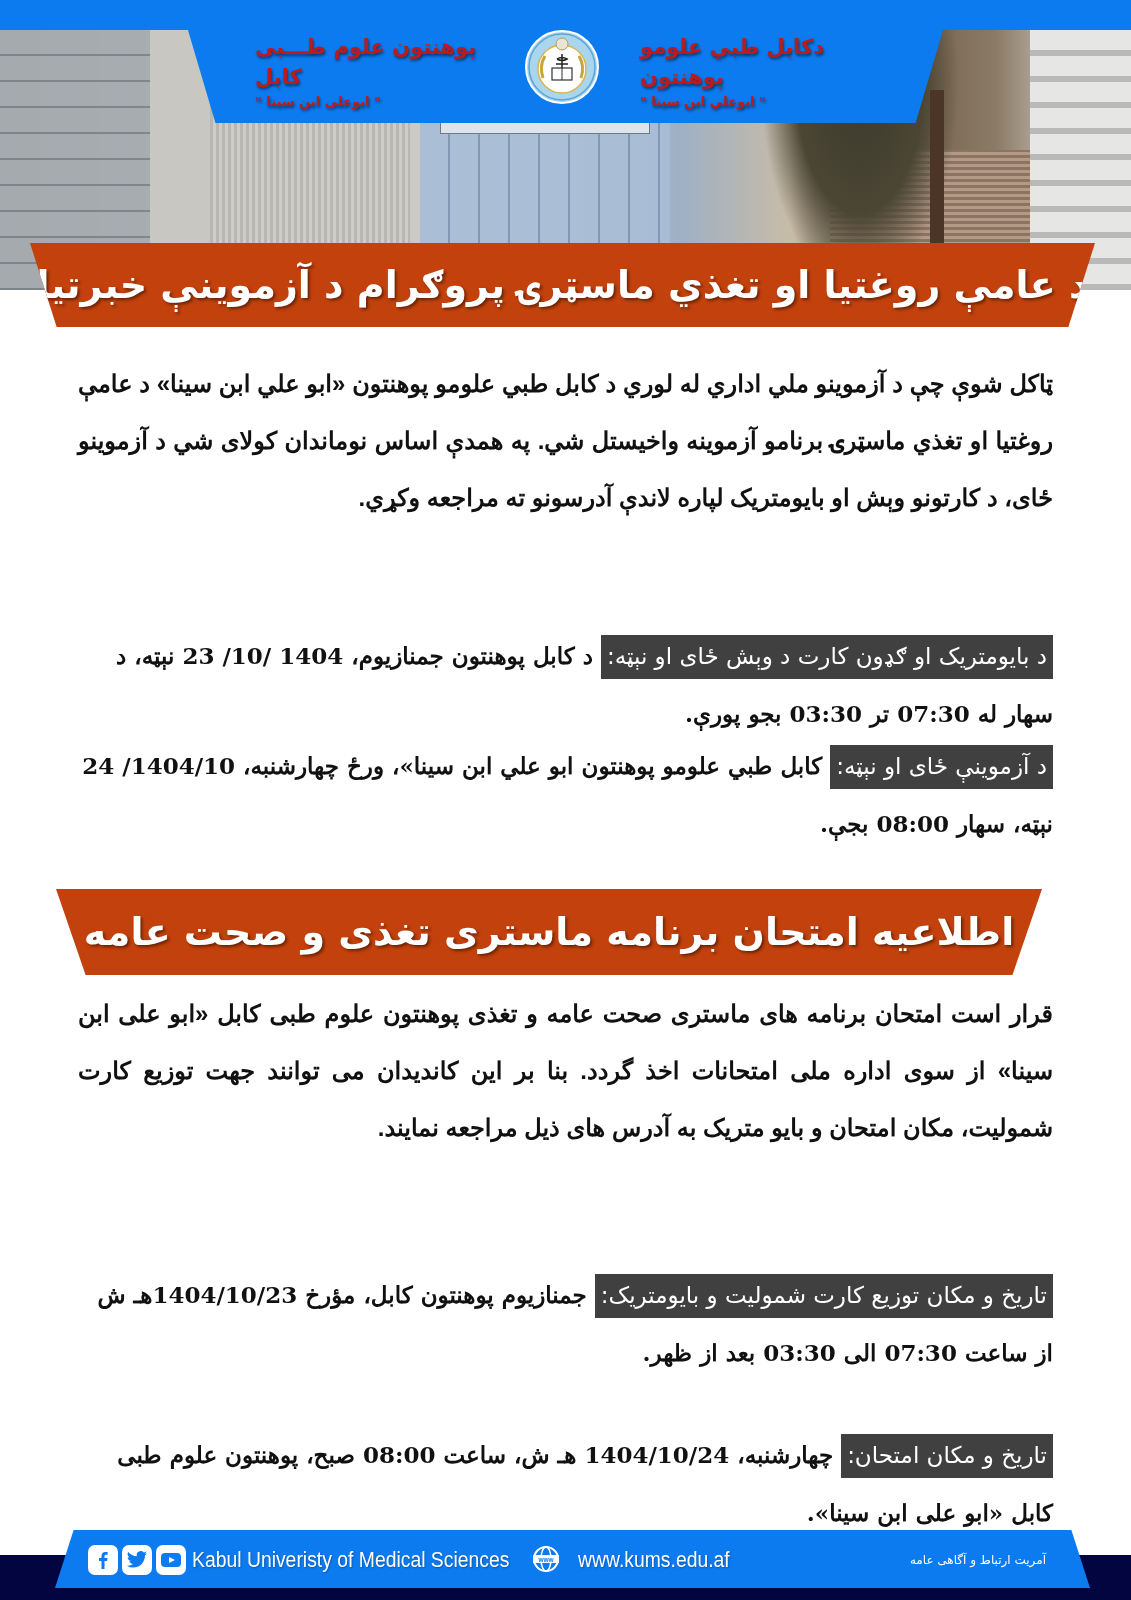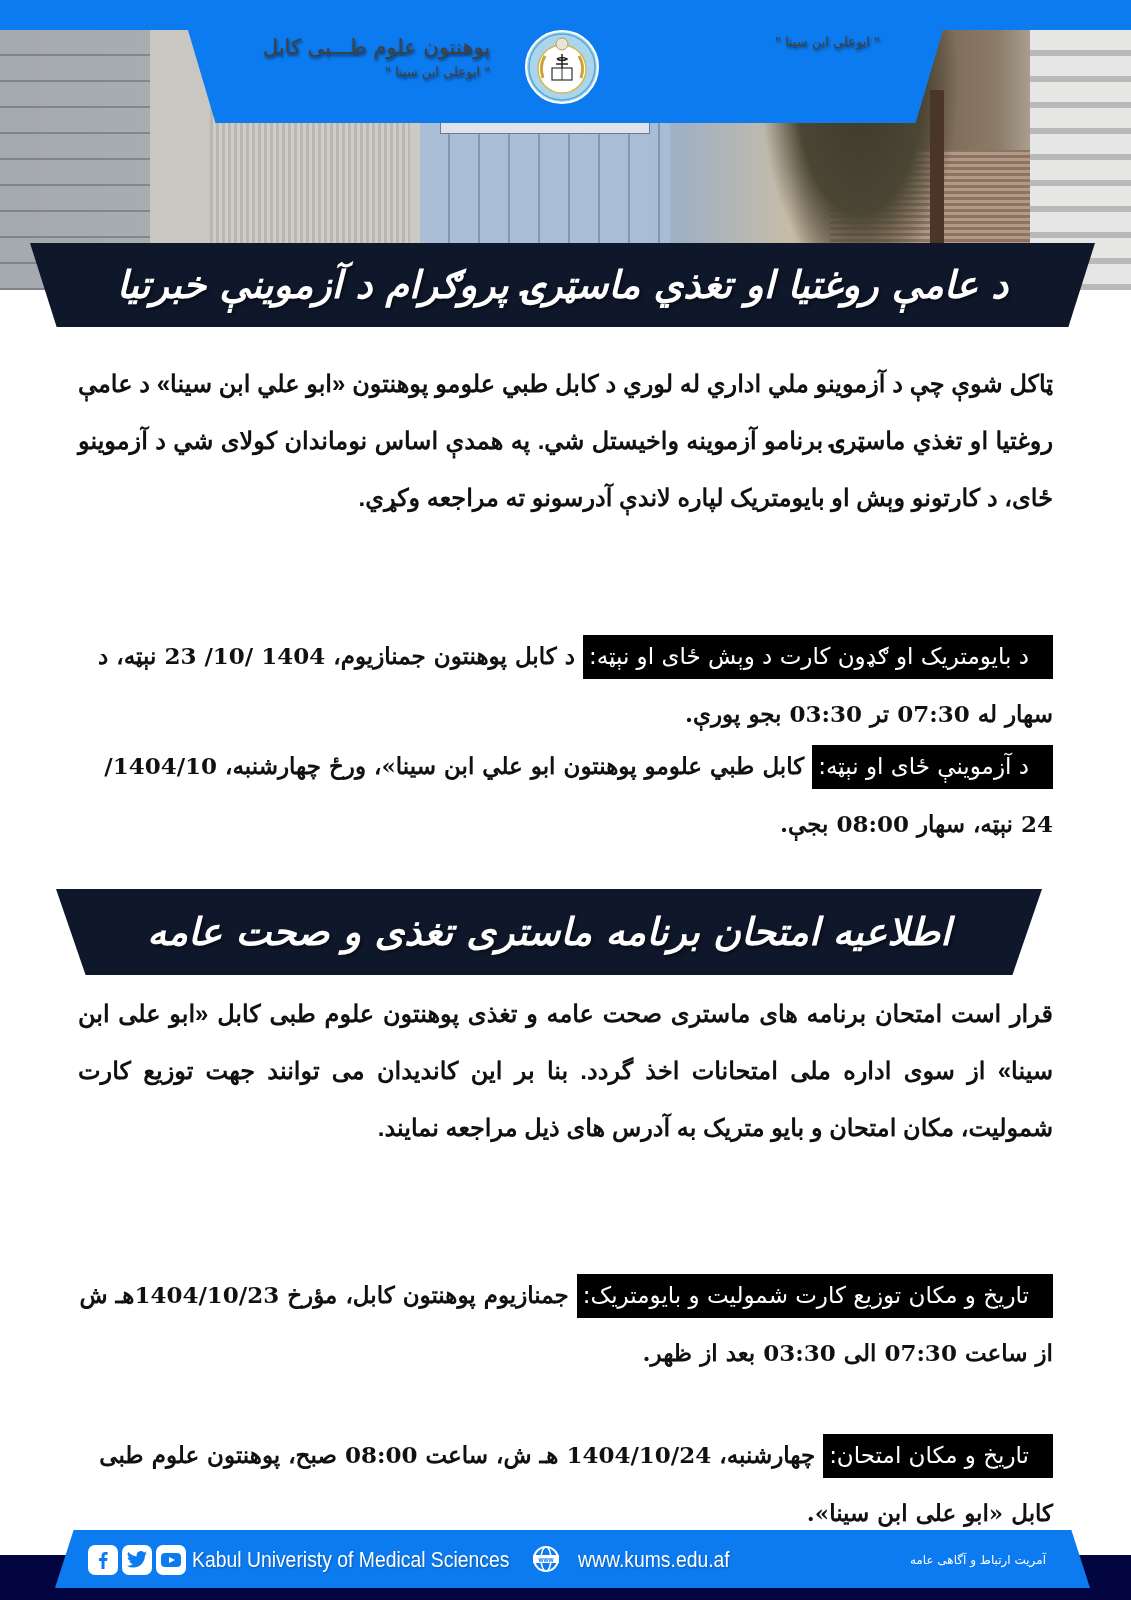--- a/index.html
+++ b/index.html
@@ -27,49 +27,49 @@
     .hero .trunk { position: absolute; left: 930px; top: 60px; width: 14px; height: 200px; background: #4a3526; }
     .hero .building-right { position: absolute; left: 1030px; top: 0; width: 101px; height: 260px;
       background: repeating-linear-gradient(0deg, #b9b9b9 0 6px, #e6e6e4 6px 26px); }
     .hero .brick { position: absolute; left: 830px; top: 120px; width: 200px; height: 140px;
       background: repeating-linear-gradient(0deg, #8c7463 0 3px, #b49a86 3px 6px); }
 
     
     .header-banner { position: absolute; left: 185px; top: 20px; width: 761px; height: 103px;
       background: #0d7bf0; clip-path: polygon(0 0, 100% 0, 96% 100%, 4% 100%);
       filter: drop-shadow(0 3px 4px rgba(0,0,0,.35)); }
-    .header-text { position: absolute; color: #404040; text-align: right; direction: rtl;
-      text-shadow: 1px 2px 3px rgba(0,0,0,.55); font-weight: normal; }
+    .header-text { position: absolute; color: #b91c1c; text-align: left; direction: rtl;
+      text-shadow: 1px 2px 3px rgba(0,0,0,.55); font-weight: bold; }
     .header-text .t1 { font-family: "DejaVu Sans", sans-serif; font-size: 21px; line-height: 30px; display: block; }
     .header-text .t2 { font-family: "DejaVu Sans", sans-serif; font-size: 13px; line-height: 20px; display: block; }
     .header-left { left: 255px; top: 32px; width: 235px; }
     .header-right { left: 640px; top: 32px; width: 240px; }
 
     .logo { position: absolute; left: 525px; top: 30px; width: 74px; height: 74px; border-radius: 50%;
       background: #a9d6ee; border: 2px solid #ffffff; display: flex; align-items: center; justify-content: center; }
     .logo svg { width: 70px; height: 70px; }
 
     
-    .ribbon { position: absolute; background: #0f172a; color: #fff; display: flex; align-items: center; justify-content: center;
+    .ribbon { position: absolute; background: #c2410c; color: #fff; display: flex; align-items: center; justify-content: center;
       direction: rtl; font-weight: bold; text-shadow: 2px 2px 3px rgba(0,0,0,.45);
-      clip-path: polygon(0 0, 100% 0, 96% 100%, 4% 100%); font-style: italic; }
+      clip-path: polygon(0 0, 100% 0, 96% 100%, 4% 100%); }
     .ribbon-1 { left: 30px; top: 243px; width: 1065px; height: 84px; font-size: 38px;
       clip-path: polygon(0 0, 100% 0, 97.5% 100%, 2.5% 100%); }
     .ribbon-2 { left: 56px; top: 889px; width: 986px; height: 86px; font-size: 38px;
       clip-path: polygon(0 0, 100% 0, 97% 100%, 3% 100%); }
 
     
     .para { position: absolute; direction: rtl; text-align: justify; text-align-last: right; color: #111;
       font-family: Liberation Sans, sans-serif; font-size: 24px; line-height: 57px; font-weight: bold; }
     .para-1 { left: 78px; top: 355px; width: 975px; }
     .para-2 { left: 78px; top: 985px; width: 975px; }
 
     .info { position: absolute; direction: rtl; text-align: right; color: #111;
       font-family: "DejaVu Serif", serif; font-size: 23px; line-height: 57px; font-weight: bold; width: 975px; left: 78px; }
-    .info .hl { background: #000000; color: #fff; font-family: "DejaVu Sans", sans-serif; font-weight: normal; padding: 8px 24px 10px 6px; }
+    .info .hl { background: #404040; color: #fff; font-family: "DejaVu Sans", sans-serif; font-weight: normal; padding: 8px 6px 10px 6px; }
     .info-1 { top: 627px; }
     .info-2 { top: 737px; }
     .info-3 { top: 1266px; }
     .info-4 { top: 1426px; }
 
     
     .footer-navy { position: absolute; left: 0; top: 1555px; width: 1131px; height: 45px; background: #020540; }
     .footer-bar { position: absolute; left: 55px; top: 1530px; width: 1035px; height: 58px; background: #0d7bf0;
       clip-path: polygon(1.8% 0, 98.2% 0, 100% 100%, 0 100%); display: flex; align-items: center;
       filter: drop-shadow(0 2px 3px rgba(0,0,0,.35)); }
@@ -111,20 +111,21 @@
     <path d="M16 46 Q12 34 18 24" stroke="#c9a437" stroke-width="3" fill="none"></path>
     <path d="M54 46 Q58 34 52 24" stroke="#c9a437" stroke-width="3" fill="none"></path>
     <circle cx="35" cy="12" r="6" fill="#e9e4d6" stroke="#b59b5c" stroke-width="1"></circle>
     <rect x="25" y="36" width="20" height="12" fill="#ffffff" stroke="#333" stroke-width="1.2"></rect>
     <line x1="35" y1="36" x2="35" y2="48" stroke="#333" stroke-width="1"></line>
     <path d="M35 22 L35 36 M30 27 Q35 24 40 27 Q35 30 30 27" stroke="#222" stroke-width="1.5" fill="none"></path>
     <path d="M29 32 L41 32" stroke="#222" stroke-width="1.5"></path>
   </svg>
 </div>
 <div class="header-text header-right">
+  <span class="t1">دکابل طبي علومو پوهنتون</span>
   <span class="t2">" ابوعلي ابن سينا "</span>
 </div>
 
 <div class="ribbon ribbon-1">د عامې روغتيا او تغذي ماسټرۍ پروګرام د آزموينې خبرتيا</div>
 
 <div class="para para-1">ټاكل شوې چې د آزموينو ملي اداري له لوري د كابل طبي علومو پوهنتون «ابو علي ابن سينا» د عامې روغتيا او تغذي ماسټرۍ برنامو آزموينه واخيستل شي. په همدې اساس نوماندان کولای شي د آزموينو ځای، د کارتونو وېش او بايومتريک لپاره لاندې آدرسونو ته مراجعه وکړي.</div>
 
 <div class="info info-1">
   <span class="hl">د بايومتريک او ګډون كارت د وېش ځای او نېټه:</span><span> د كابل پوهنتون جمنازيوم، 1404 /10/ 23 نېټه، د سهار له 07:30 تر 03:30 بجو پورې.</span>
 </div>

